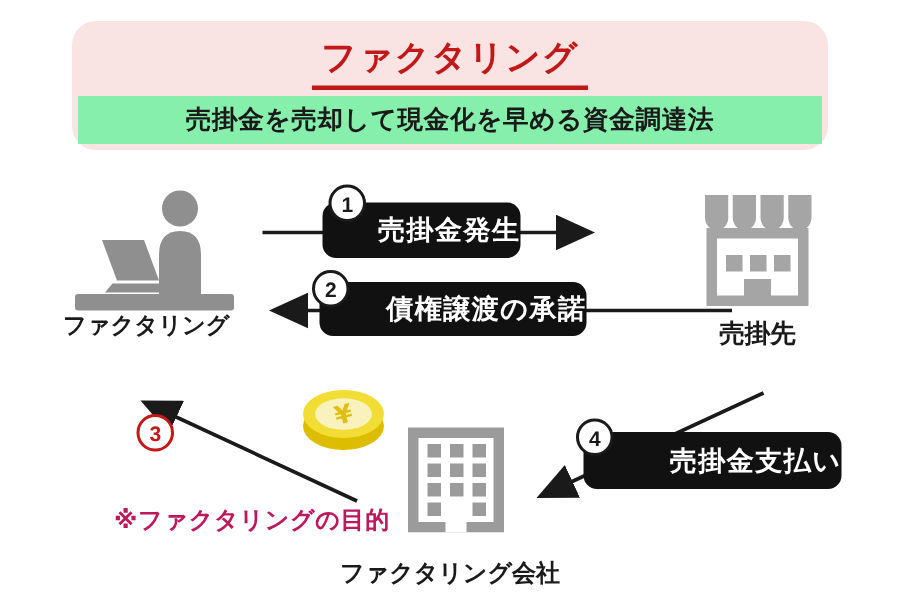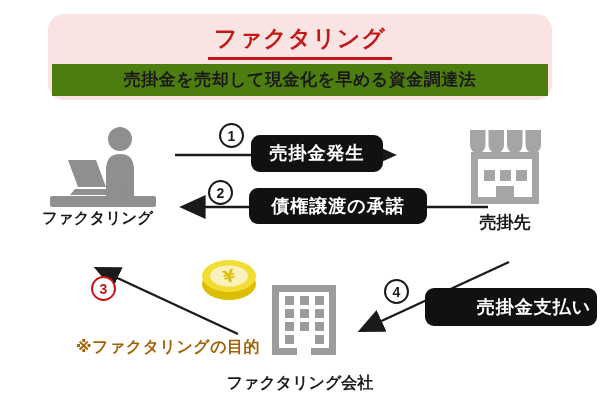--- a/index.html
+++ b/index.html
@@ -13,30 +13,30 @@
     position:absolute;left:48px;top:14px;width:504px;height:86px;
     background:#fae3e3;border-radius:16px;text-align:center;
   }
   .title{
     display:inline-block;margin:9px auto 0;padding:0 6px 3px;
     font-size:23px;font-weight:bold;color:#c21818;
     border-bottom:3px solid #c21818;letter-spacing:1px;
   }
   .subtitle-strip{
     position:absolute;left:4px;right:4px;top:50px;height:32px;
-    background:#4d7c0f;line-height:32px;text-align:center;
+    background:#86efac;line-height:32px;text-align:center;
   }
   .subtitle-strip span{font-size:17px;font-weight:bold;color:#1a1a1a;letter-spacing:0.5px;}
   
   .arrows{position:absolute;left:0;top:0;z-index:1;}
   .iconbox{position:absolute;z-index:1;}
   .ent-label{position:absolute;z-index:2;text-align:center;font-weight:bold;color:#1a1a1a;line-height:1.2;}
   .flowbox{
-    position:absolute;z-index:2;color:#ffffff;font-weight:bold;text-align:center;
-    background:#111111;border-radius:9px;letter-spacing:1px;margin-left:36px;
+    position:absolute;z-index:2;color:#ffffff;font-weight:bold;text-align:right;
+    background:#111111;border-radius:9px;letter-spacing:1px;
   }
   .badge{
     position:absolute;z-index:3;width:21px;height:21px;border-radius:50%;
     background:#ffffff;border:2.5px solid #1a1a1a;color:#1a1a1a;
     font-size:14px;font-weight:bold;display:flex;align-items:center;justify-content:center;
   }
   .badge.red{border-color:#c21818;color:#c21818;}
   
   .icon-user{left:48px;top:126px;width:110px;height:82px;}
   .label-user{left:15px;top:209px;width:165px;font-size:15.5px;}
@@ -48,21 +48,21 @@
   .badge1{left:219px;top:123px;}
   .box2{left:213px;top:188px;width:178px;height:36px;line-height:36px;font-size:18px;}
   .badge2{left:208px;top:180px;}
   .box3{left:88px;top:285px;width:142px;height:42px;line-height:42px;font-size:19px;background:#c21818;border-radius:10px;}
   .badge3{left:91px;top:276px;}
   .box4{left:389px;top:288px;width:126px;height:38px;line-height:38px;font-size:18px;padding-left:46px;}
   .badge4{left:384px;top:279px;}
   .coin{position:absolute;left:199px;top:255px;z-index:4;}
   .note{
     position:absolute;left:76px;top:337px;z-index:2;
-    font-size:16px;font-weight:bold;color:#a16207;letter-spacing:0.5px;
+    font-size:16px;font-weight:bold;color:#be185d;letter-spacing:0.5px;
   }
 </style>
 </head>
 <body>
 
 <div class="canvas">
 
   <header class="hero">
     <h1 class="title">ファクタリング</h1>
     <div class="subtitle-strip">

